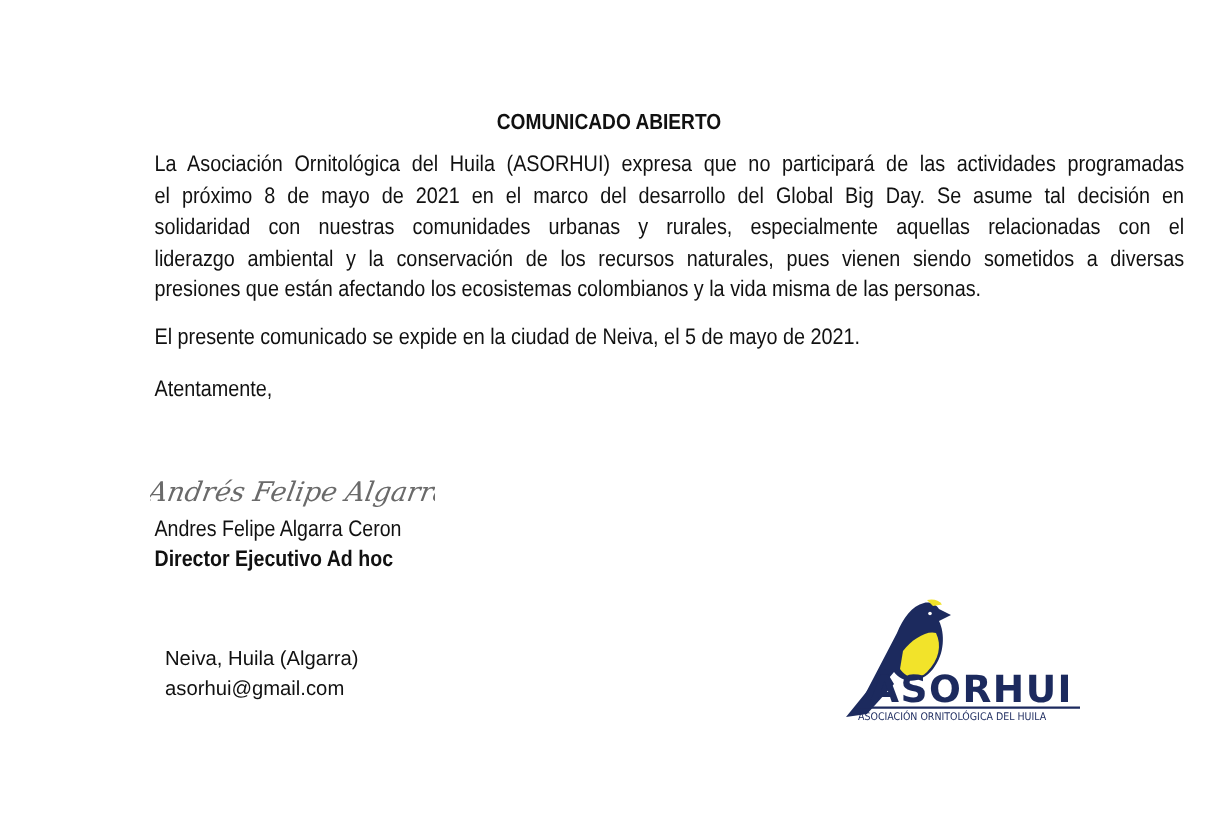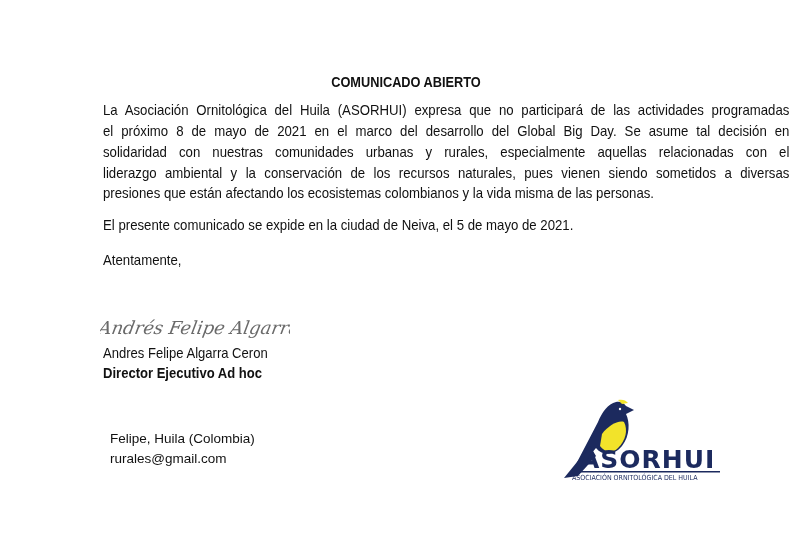--- a/index.html
+++ b/index.html
@@ -32,22 +32,22 @@
 
   <div class="sig">
     <svg width="190" height="36" viewBox="0 0 190 36">
       <text x="2" y="24" font-family="DejaVu Serif, serif" font-style="italic" font-size="18" fill="#6a6a6a" transform="skewX(-10)">Andrés Felipe Algarra Cerón</text>
     </svg>
   </div>
 
   <div class="name">Andres Felipe Algarra Ceron</div>
   <div class="role">Director Ejecutivo Ad hoc</div>
 
-  <div class="addr" style="top:431px;">Felipe, Huila (Colombia)</div>
-  <div class="addr" style="top:451px;">rurales@gmail.com</div>
+  <div class="addr" style="top:431px;">Neiva, Huila (Algarra)</div>
+  <div class="addr" style="top:451px;">asorhui@gmail.com</div>
 
   <div class="logo">
     <svg width="190" height="90" viewBox="0 0 190 90">
 
       <path d="M60 6 C52 8 46 16 42 26 L18 72 L30 64 L40 52 C46 60 58 60 66 50 C74 40 74 26 70 18 L78 14 L70 10 C68 7 64 5 60 6 Z" fill="#1c2a5e"></path>
 
       <path d="M46 38 C52 30 62 24 68 26 C72 34 70 44 62 52 C56 58 48 56 44 50 Z" fill="#f2e32a"></path>
 
       <path d="M62 4 C66 3 70 4 72 7 L66 8 Z" fill="#f2e32a"></path>
 

